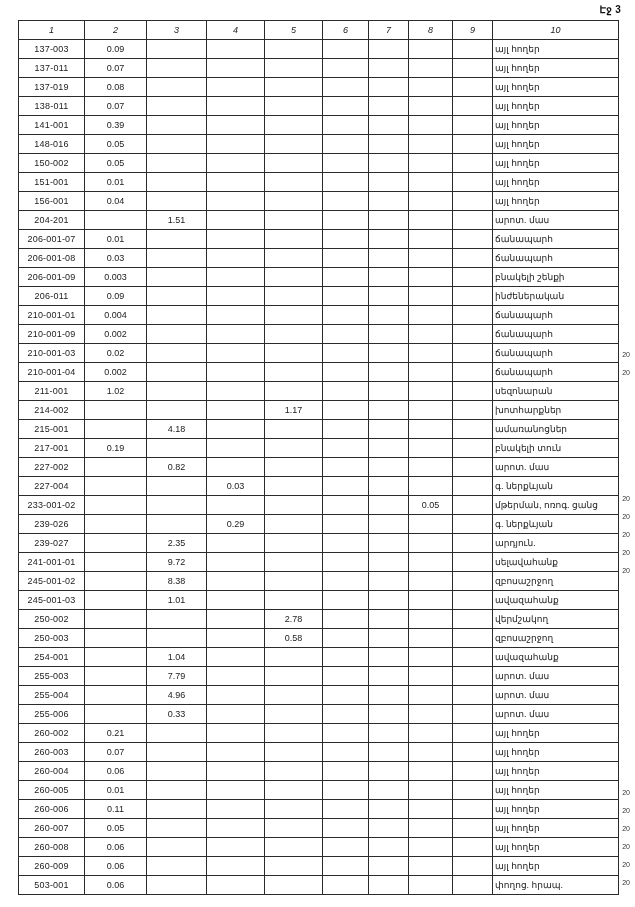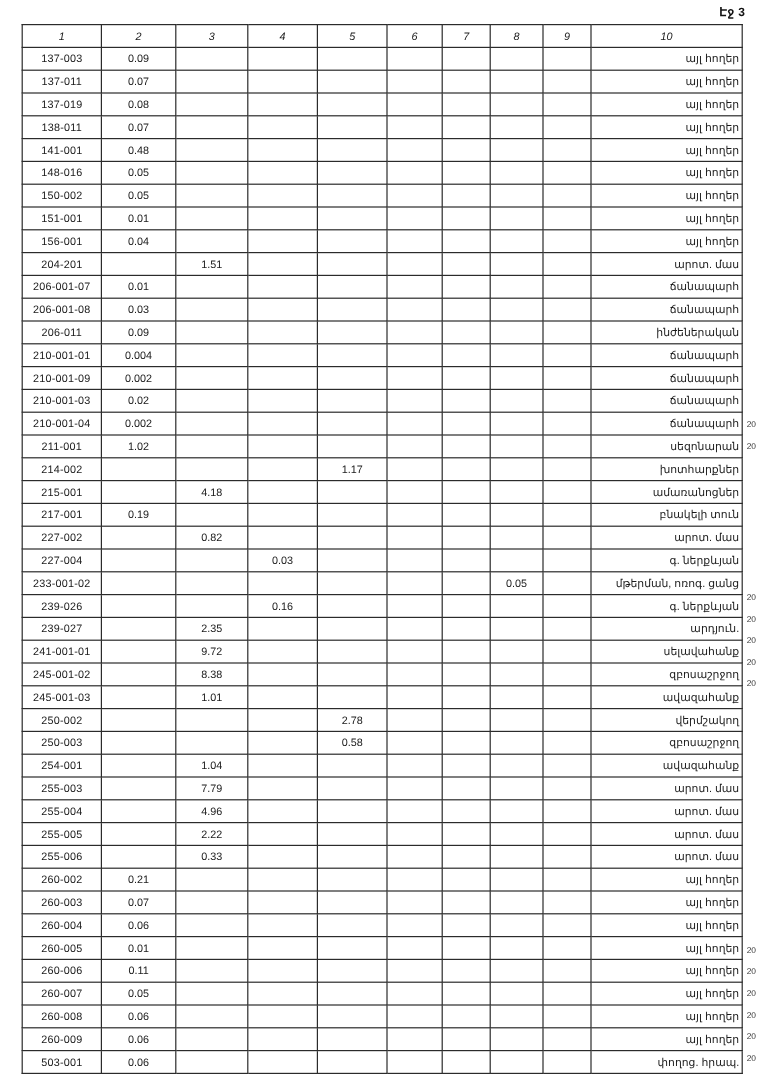--- a/index.html
+++ b/index.html
@@ -57,21 +57,21 @@
     text-align: center;
     padding-left: 3px;
     letter-spacing: 0.2px;
     font-size: 9px;
   }
   .c-num {
     text-align: center;
     font-size: 9px;
   }
   .c-note {
-    text-align: right;
+    text-align: left;
     padding-left: 4px;
     font-size: 9px;
   }
   
   col.w-code { width: 66px; }
   col.w-n2   { width: 62px; }
   col.w-n3   { width: 60px; }
   col.w-n4   { width: 58px; }
   col.w-n5   { width: 58px; }
   col.w-n6   { width: 46px; }
@@ -173,21 +173,21 @@
           <td class="c-num"></td>
           <td class="c-num"></td>
           <td class="c-num"></td>
           <td class="c-num"></td>
           <td class="c-num"></td>
           <td class="c-num"></td>
           <td class="c-note">այլ հողեր</td>
         </tr>
         <tr>
           <td class="c-code">141-001</td>
-          <td class="c-num">0.48</td>
+          <td class="c-num">0.39</td>
           <td class="c-num"></td>
           <td class="c-num"></td>
           <td class="c-num"></td>
           <td class="c-num"></td>
           <td class="c-num"></td>
           <td class="c-num"></td>
           <td class="c-num"></td>
           <td class="c-note">այլ հողեր</td>
         </tr>
         <tr>
@@ -268,20 +268,32 @@
           <td class="c-num"></td>
           <td class="c-num"></td>
           <td class="c-num"></td>
           <td class="c-num"></td>
           <td class="c-num"></td>
           <td class="c-num"></td>
           <td class="c-num"></td>
           <td class="c-note">ճանապարհ</td>
         </tr>
         <tr>
+          <td class="c-code">206-001-09</td>
+          <td class="c-num">0.003</td>
+          <td class="c-num"></td>
+          <td class="c-num"></td>
+          <td class="c-num"></td>
+          <td class="c-num"></td>
+          <td class="c-num"></td>
+          <td class="c-num"></td>
+          <td class="c-num"></td>
+          <td class="c-note">բնակելի շենքի</td>
+        </tr>
+        <tr>
           <td class="c-code">206-011</td>
           <td class="c-num">0.09</td>
           <td class="c-num"></td>
           <td class="c-num"></td>
           <td class="c-num"></td>
           <td class="c-num"></td>
           <td class="c-num"></td>
           <td class="c-num"></td>
           <td class="c-num"></td>
           <td class="c-note">ինժեներական</td>
@@ -415,21 +427,21 @@
           <td class="c-num"></td>
           <td class="c-num"></td>
           <td class="c-num">0.05</td>
           <td class="c-num"></td>
           <td class="c-note">մթերման, ոռոգ. ցանց</td>
         </tr>
         <tr>
           <td class="c-code">239-026</td>
           <td class="c-num"></td>
           <td class="c-num"></td>
-          <td class="c-num">0.16</td>
+          <td class="c-num">0.29</td>
           <td class="c-num"></td>
           <td class="c-num"></td>
           <td class="c-num"></td>
           <td class="c-num"></td>
           <td class="c-num"></td>
           <td class="c-note">գ. ներքևյան</td>
         </tr>
         <tr>
           <td class="c-code">239-027</td>
           <td class="c-num"></td>
@@ -523,32 +535,20 @@
           <td class="c-num"></td>
           <td class="c-num"></td>
           <td class="c-num"></td>
           <td class="c-num"></td>
           <td class="c-note">արոտ. մաս</td>
         </tr>
         <tr>
           <td class="c-code">255-004</td>
           <td class="c-num"></td>
           <td class="c-num">4.96</td>
-          <td class="c-num"></td>
-          <td class="c-num"></td>
-          <td class="c-num"></td>
-          <td class="c-num"></td>
-          <td class="c-num"></td>
-          <td class="c-num"></td>
-          <td class="c-note">արոտ. մաս</td>
-        </tr>
-        <tr>
-          <td class="c-code">255-005</td>
-          <td class="c-num"></td>
-          <td class="c-num">2.22</td>
           <td class="c-num"></td>
           <td class="c-num"></td>
           <td class="c-num"></td>
           <td class="c-num"></td>
           <td class="c-num"></td>
           <td class="c-num"></td>
           <td class="c-note">արոտ. մաս</td>
         </tr>
         <tr>
           <td class="c-code">255-006</td>

